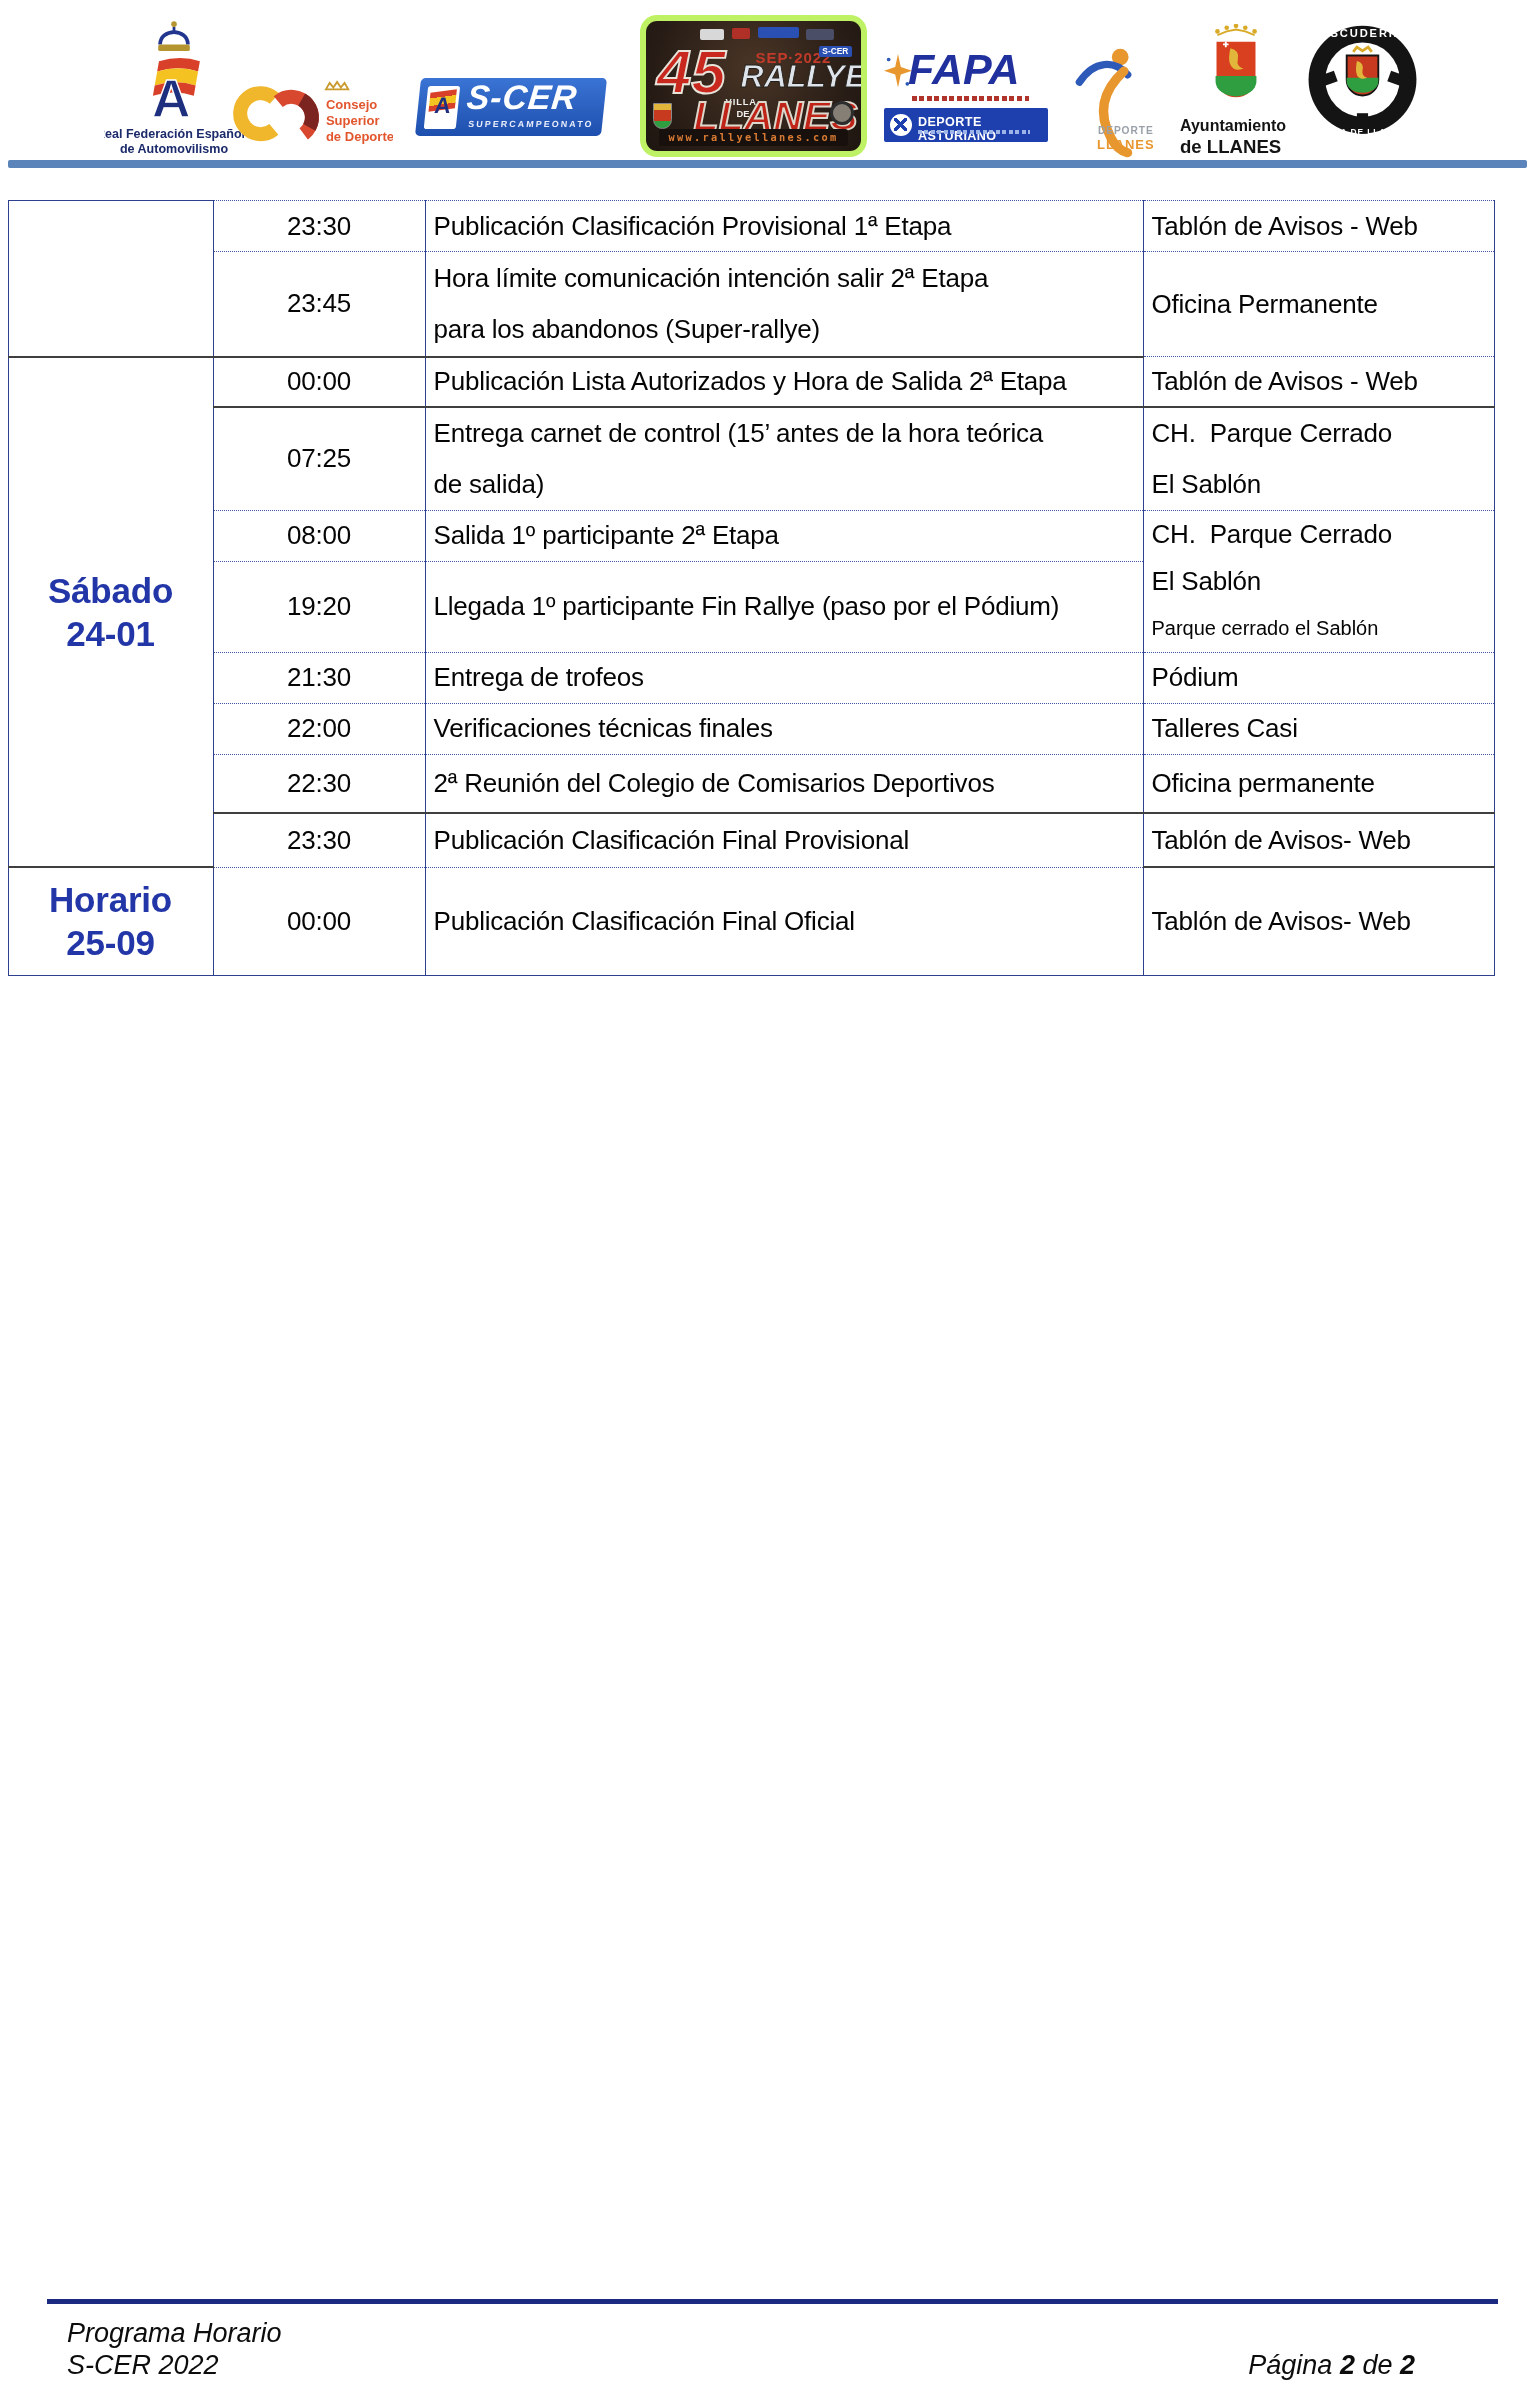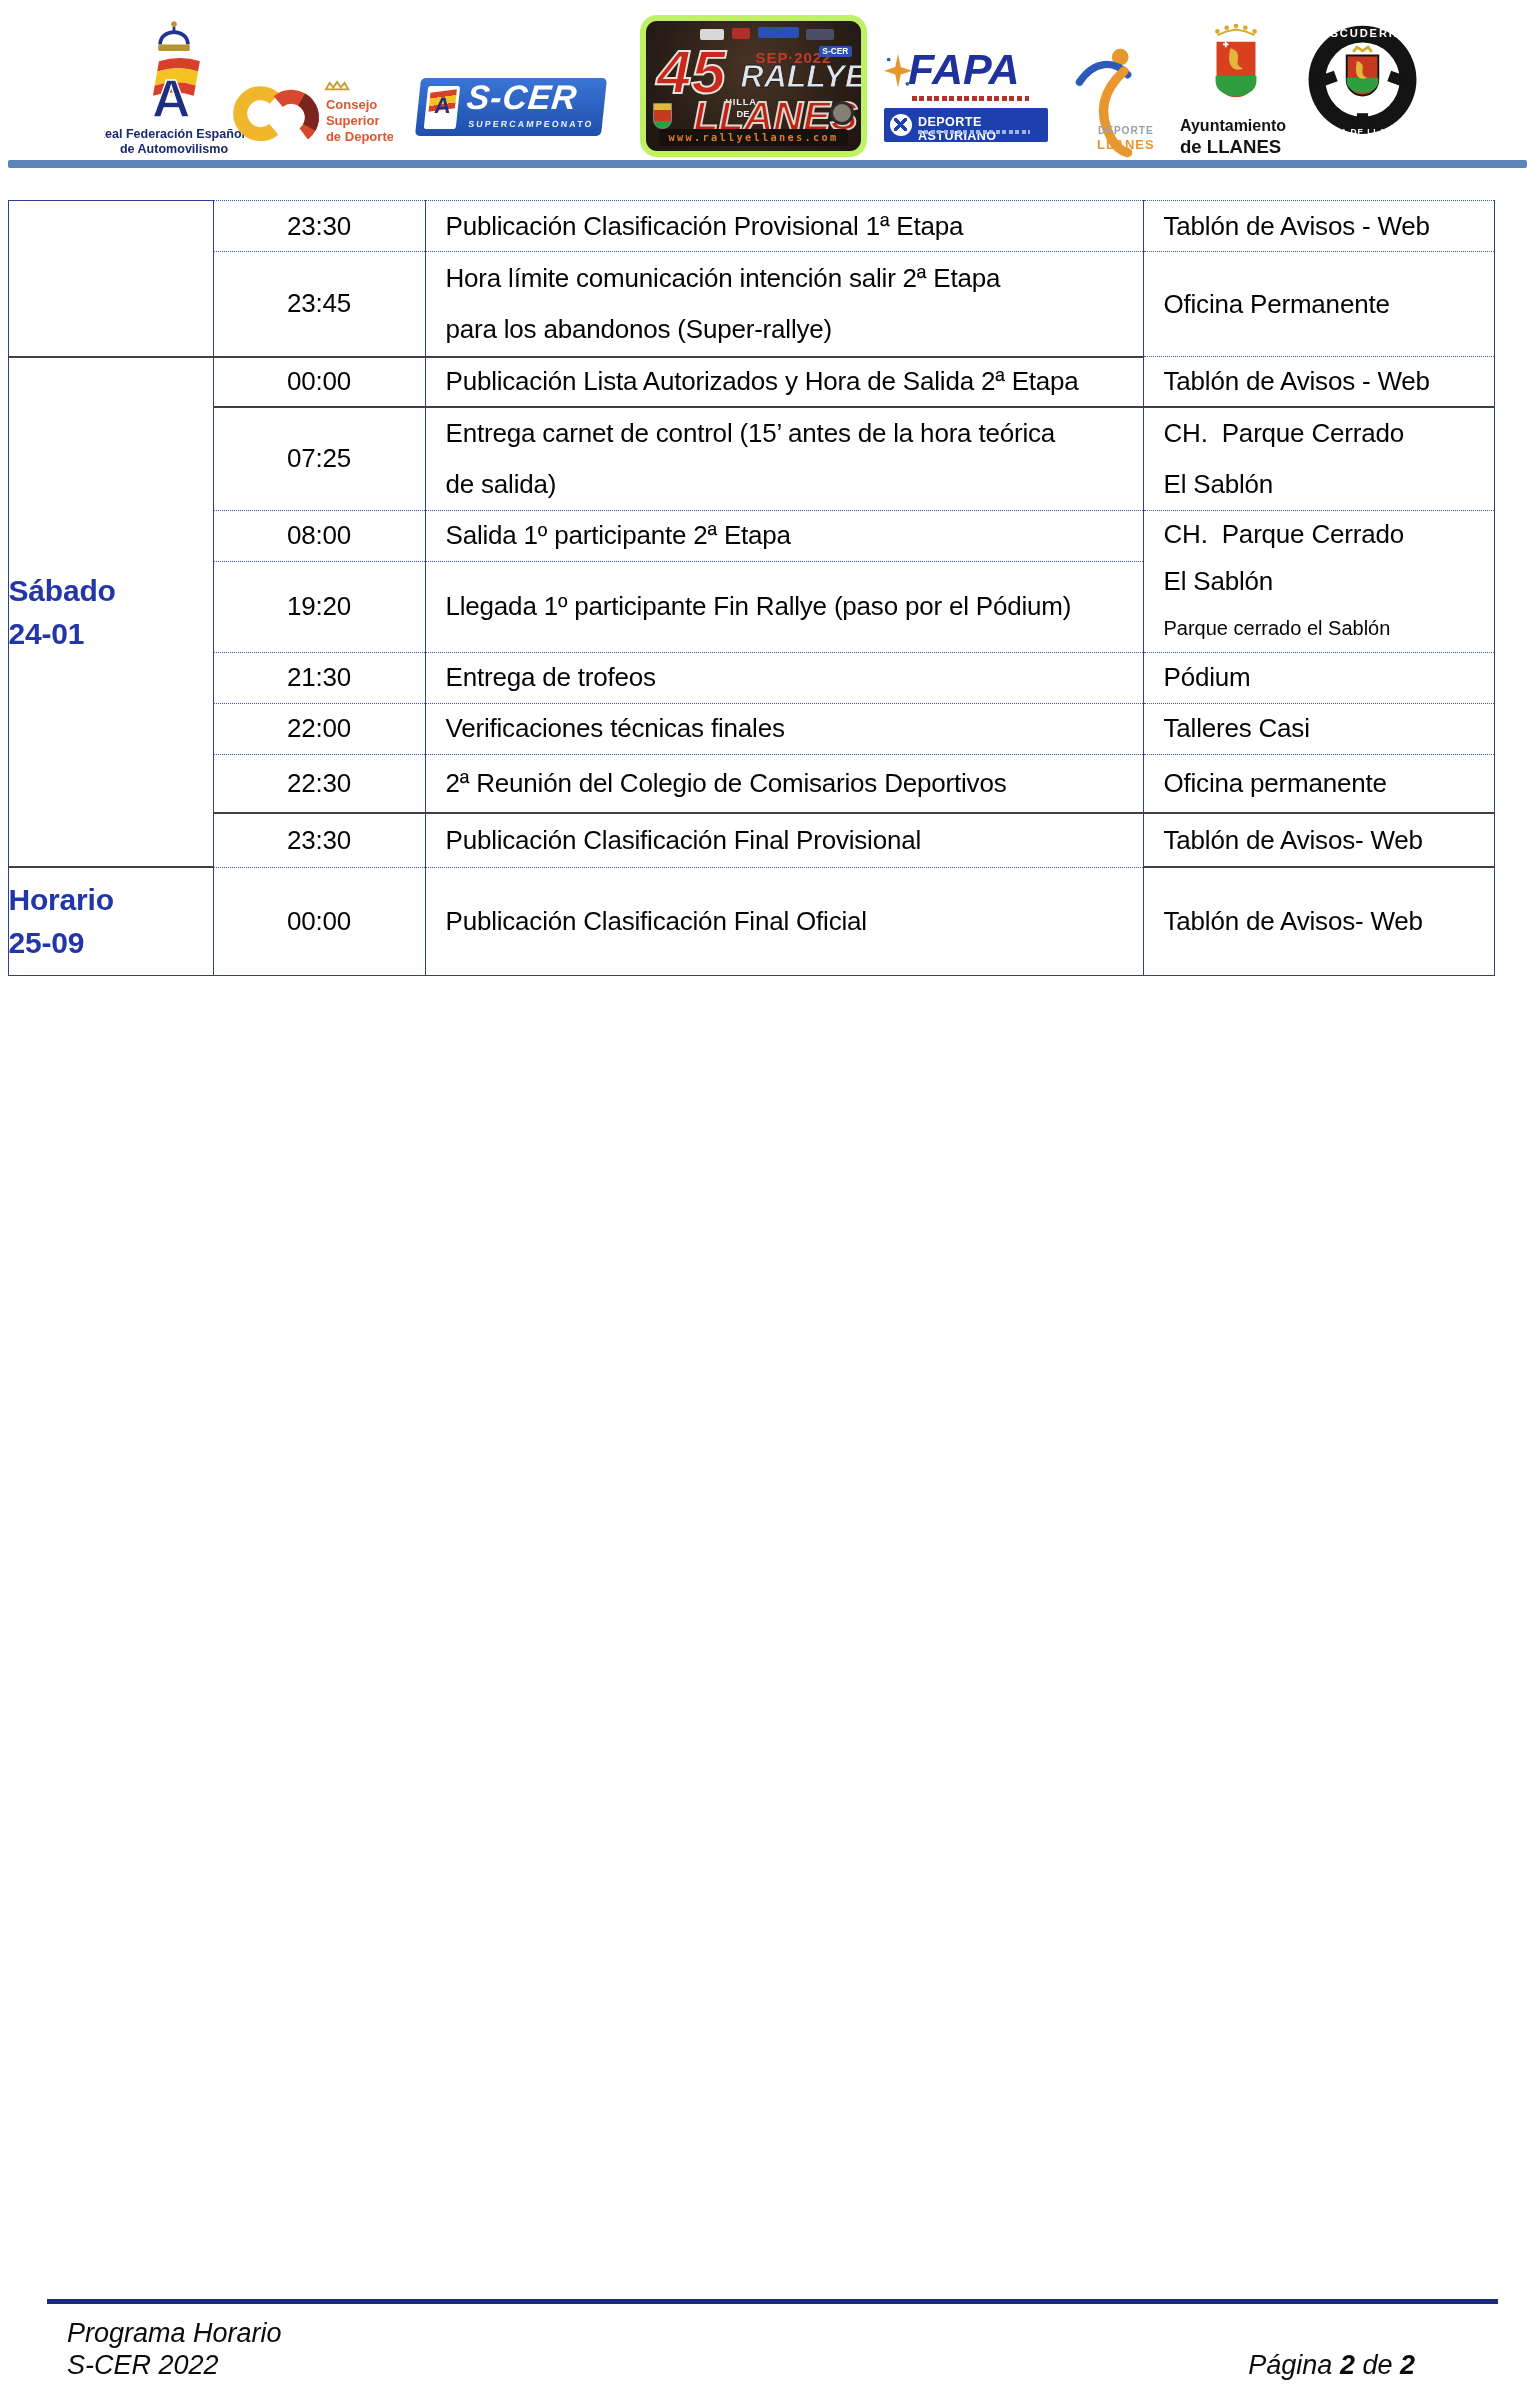--- a/index.html
+++ b/index.html
@@ -73,30 +73,30 @@
 
   #dllanes{position:absolute;left:1072px;top:45px;width:89px;height:117px;}
 
   
   #sched{position:absolute;left:7.5px;top:200px;}
   table{border-collapse:collapse;table-layout:fixed;width:1485px;}
   td{vertical-align:middle;font-size:26px;letter-spacing:-0.2px;color:#050505;
      border-left:1.9px solid var(--navy);overflow:hidden;}
   td.col-loc{border-right:1.9px solid var(--navy);}
   td.col-time{text-align:center;}
-  td.col-desc,td.col-loc{padding-left:20px;padding-right:5.6px;}
+  td.col-desc,td.col-loc{padding-left:8px;padding-right:5.6px;}
   tr.hr1{height:51px}tr.hr2{height:105px}tr.hr3{height:50px}tr.hr4{height:103px}
   tr.hr5{height:51px}tr.hr6{height:91px}tr.hr7{height:51px}tr.hr8{height:51px}
   tr.hr9{height:59px}tr.hr10{height:54px}tr.hr11{height:108px}
   .tt-dot{border-top:1.9px dotted var(--dot);}
   .tt-dark{border-top:2.8px solid var(--sep);}
   .tt-navy{border-top:1.9px solid var(--navy);}
   .bb-navy{border-bottom:1.9px solid var(--navy);}
-  .daycell span{display:block;font-weight:700;color:var(--daycol);
-    font-size:30px;line-height:43px;letter-spacing:-0.2px;}
+  .daycell span{display:block;text-align:center;font-weight:700;color:var(--daycol);
+    font-size:35px;line-height:43px;letter-spacing:-0.2px;}
   .ml span{display:block;line-height:51px;white-space:pre;}
   .ml3 span{display:block;line-height:47px;white-space:pre;}
   .serif{font-family:Liberation Sans, sans-serif;font-size:20px;letter-spacing:0;}
 
   
   #footer-rule{position:absolute;left:47px;top:2299px;width:1451px;height:4.7px;background:#1b2a80;}
   .foot{position:absolute;font-style:italic;font-size:27px;color:#0c0c0c;}
   #foot-l1{left:67px;top:2318px;}
   #foot-l2{left:67px;top:2350px;}
   #foot-page{top:2350px;right:118px;text-align:center;margin-left:43px;}

